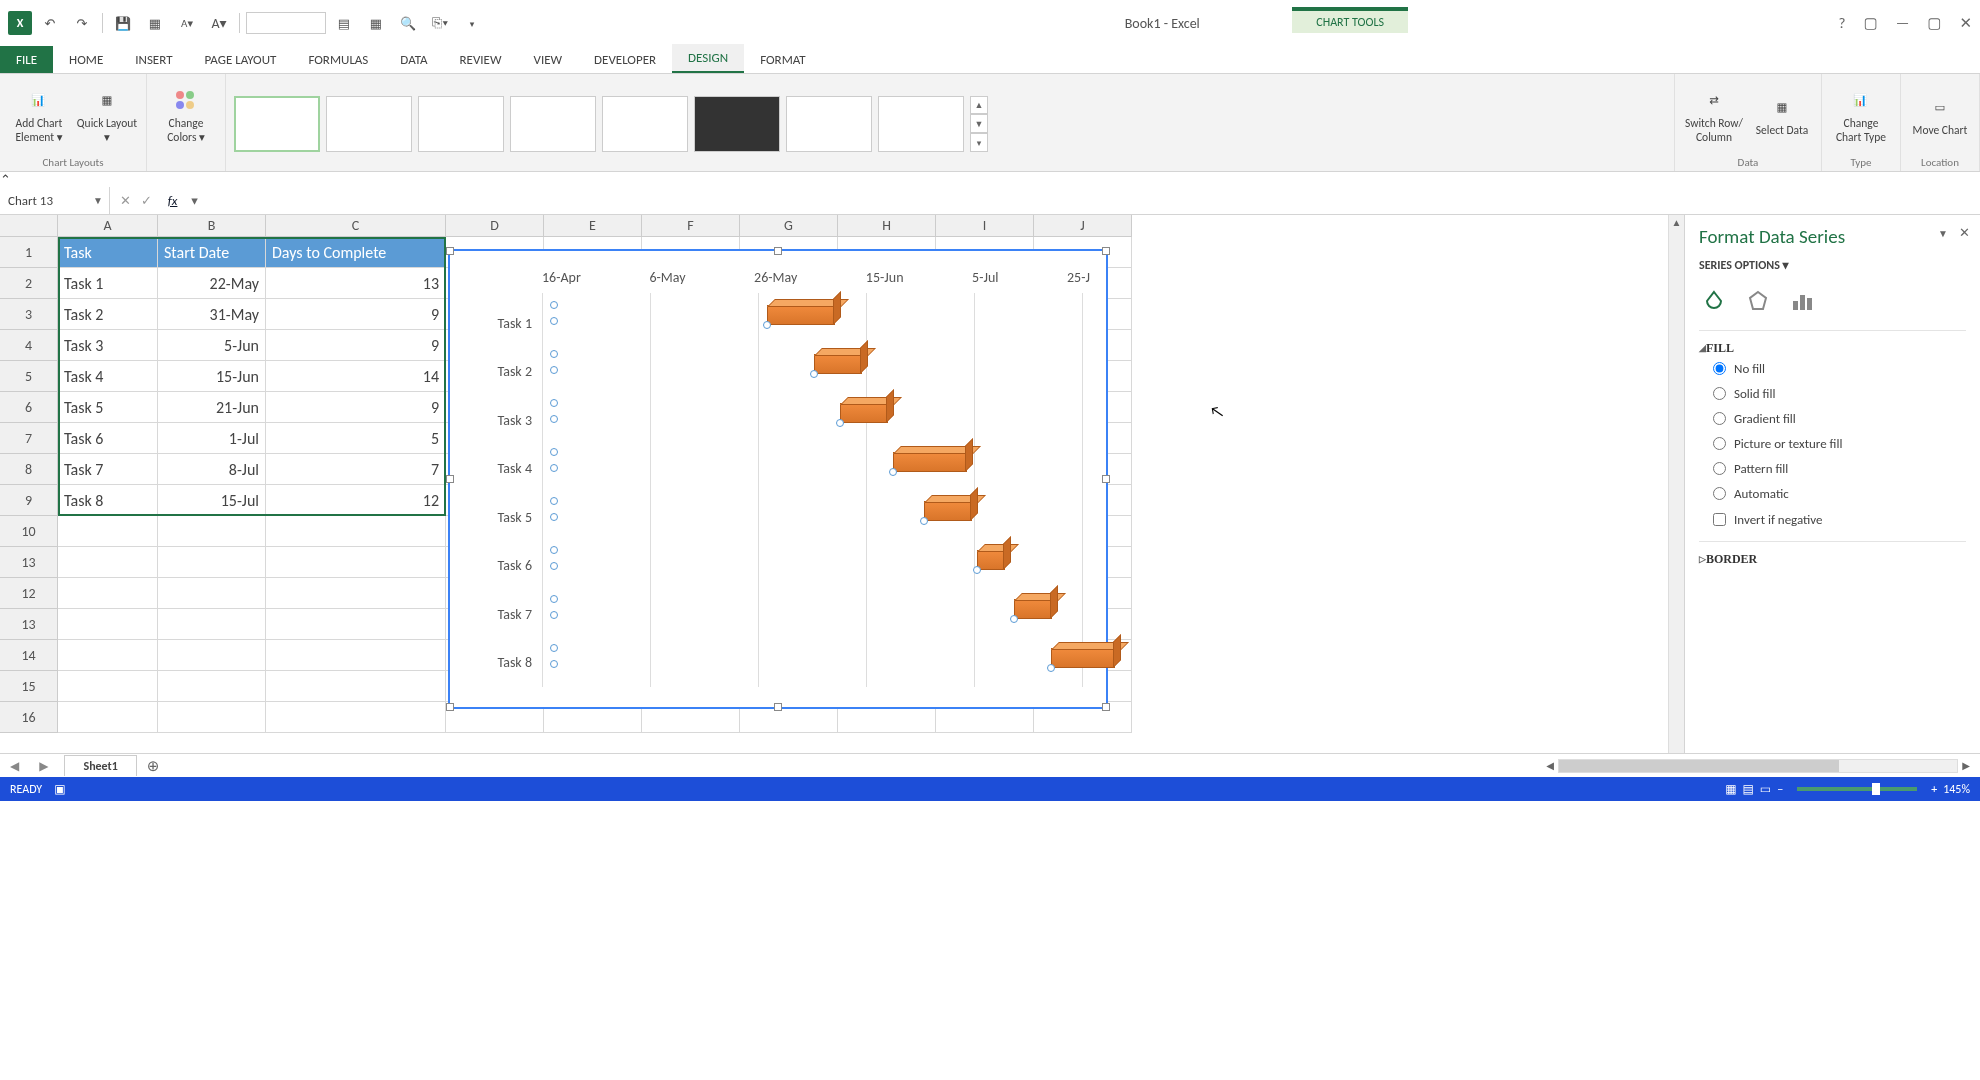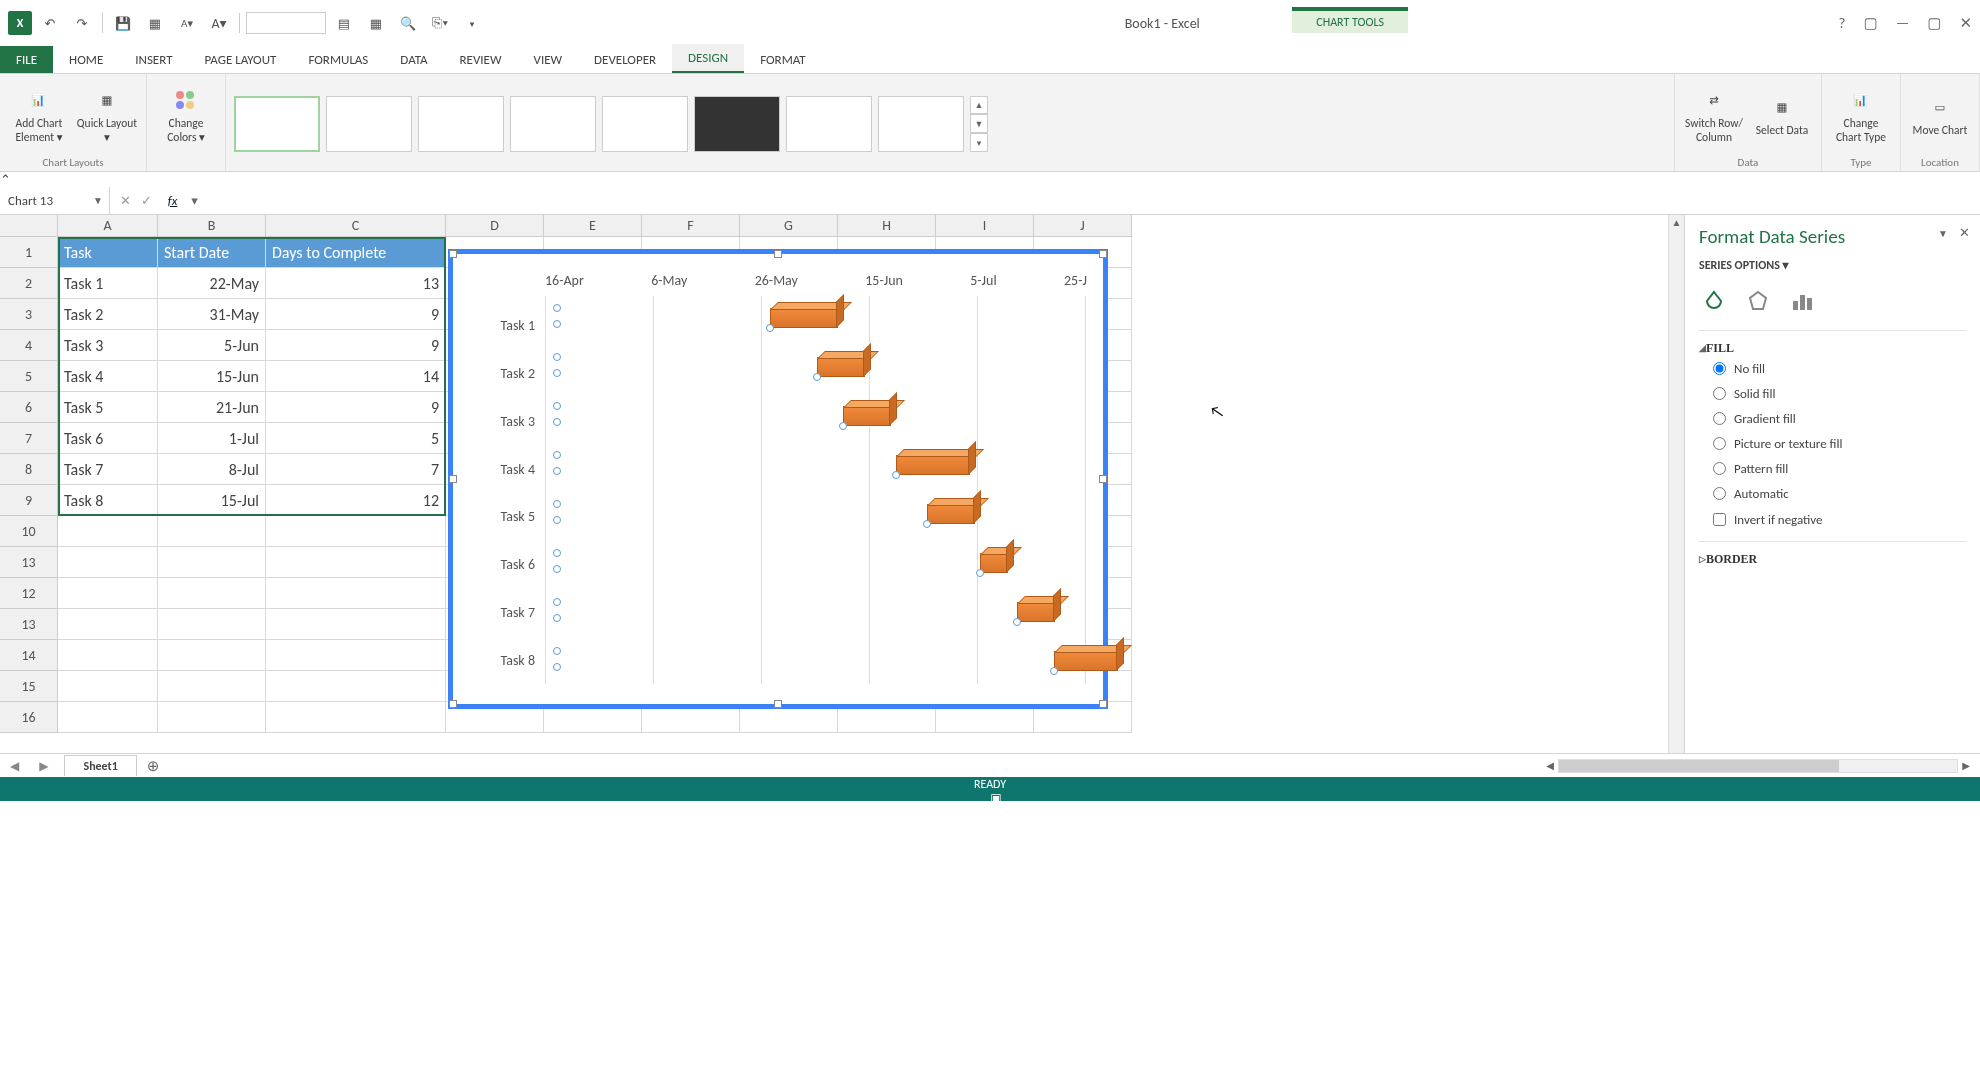--- a/index.html
+++ b/index.html
@@ -59,21 +59,21 @@
 .cell { border-right:1px solid #d8d8d8; border-bottom:1px solid #d8d8d8; padding:0 6px; font-size:16px; display:flex; align-items:center; overflow:hidden; }
 .cell.header { background:#5b9bd5; color:#fff; }
 .cell.num { justify-content:flex-end; }
 .col-A { width:100px; } .col-B { width:108px; } .col-C { width:180px; }
 .col-D,.col-E,.col-F,.col-G,.col-H,.col-I,.col-J { width:98px; }
 .sel-border { position:absolute; border:2px solid #217346; pointer-events:none; }
 .vscroll { position:absolute; right:0; top:0; width:16px; bottom:0; background:#f0f0f0; border-left:1px solid #ddd; }
 .vscroll .arrow { height:16px; text-align:center; font-size:10px; color:#666; line-height:16px; }
 
 
-.chart-obj { position:absolute; left:448px; top:34px; width:660px; height:460px; background:#fff; border:5px solid #3b82f6; }
+.chart-obj { position:absolute; left:448px; top:34px; width:660px; height:460px; background:#fff; border:2px solid #3b82f6; }
 .chart-obj .handle { position:absolute; width:8px; height:8px; background:#fff; border:1px solid #888; }
 .chart-inner { position:absolute; inset:12px; }
 .chart-xaxis { position:absolute; left:80px; right:4px; top:6px; height:20px; display:flex; justify-content:space-between; font-size:14px; color:#555; }
 .chart-y { position:absolute; left:0; top:36px; bottom:8px; width:70px; display:flex; flex-direction:column; justify-content:space-around; font-size:14px; color:#555; text-align:right; }
 .chart-plot { position:absolute; left:80px; right:4px; top:30px; bottom:8px; }
 .gridline { position:absolute; top:0; bottom:0; width:1px; background:#ddd; }
 .bar3d { position:absolute; height:20px; background:linear-gradient(#f08a3c,#d9752a); border:1px solid #b05a1a; }
 .bar3d::before { content:""; position:absolute; left:-1px; right:-7px; top:-7px; height:6px; background:#f5a862; transform:skewX(-45deg); transform-origin:bottom; border:1px solid #b05a1a; }
 .bar3d::after { content:""; position:absolute; right:-7px; top:-7px; bottom:-1px; width:6px; background:#c96a24; transform:skewY(-45deg); transform-origin:left; border:1px solid #b05a1a; }
 .sel-point { position:absolute; width:8px; height:8px; border:1px solid #5b9bd5; background:#fff; border-radius:50%; }
@@ -99,21 +99,21 @@
 .sheet-tabs { height:24px; display:flex; align-items:center; border-top:1px solid #d4d4d4; background:#fff; font-size:12px; }
 .sheet-tabs .nav { padding:0 10px; color:#888; }
 .sheet-tabs .tab { padding:3px 18px; border:1px solid #ccc; border-bottom:none; background:#fff; font-weight:bold; margin-left:6px; }
 .sheet-tabs .add { padding:0 10px; color:#666; font-size:15px; }
 .sheet-tabs .hscroll { flex:1; display:flex; justify-content:flex-end; align-items:center; padding-right:6px; }
 .sheet-tabs .hscroll .track { width:400px; height:14px; background:#f0f0f0; border:1px solid #ddd; position:relative; }
 .sheet-tabs .hscroll .thumb { position:absolute; left:0; width:280px; top:0; bottom:0; background:#cdcdcd; }
 .sheet-tabs .hscroll .arr { width:16px; text-align:center; color:#666; font-size:10px; }
 
 
-.status { height:24px; background:#0f766e; color:#fff; display:flex; align-items:center; padding:0 10px; font-size:12px;flex-direction:column; }
+.status { height:24px; background:#1d4ed8; color:#fff; display:flex; align-items:center; padding:0 10px; font-size:12px; }
 .status .views { margin-left:auto; display:flex; gap:6px; align-items:center; }
 .status .zoom-slider { width:120px; height:4px; background:#4a9a6e; position:relative; margin:0 8px; }
 .status .zoom-slider .thumb { position:absolute; left:62%; top:-4px; width:8px; height:12px; background:#fff; }
 
 .cursor-pointer { position:absolute; left:1210px; top:402px; font-size:16px; color:#000; pointer-events:none; transform:rotate(-10deg); }
 </style>
 </head>
 <body>
 
 <div class="qat">

